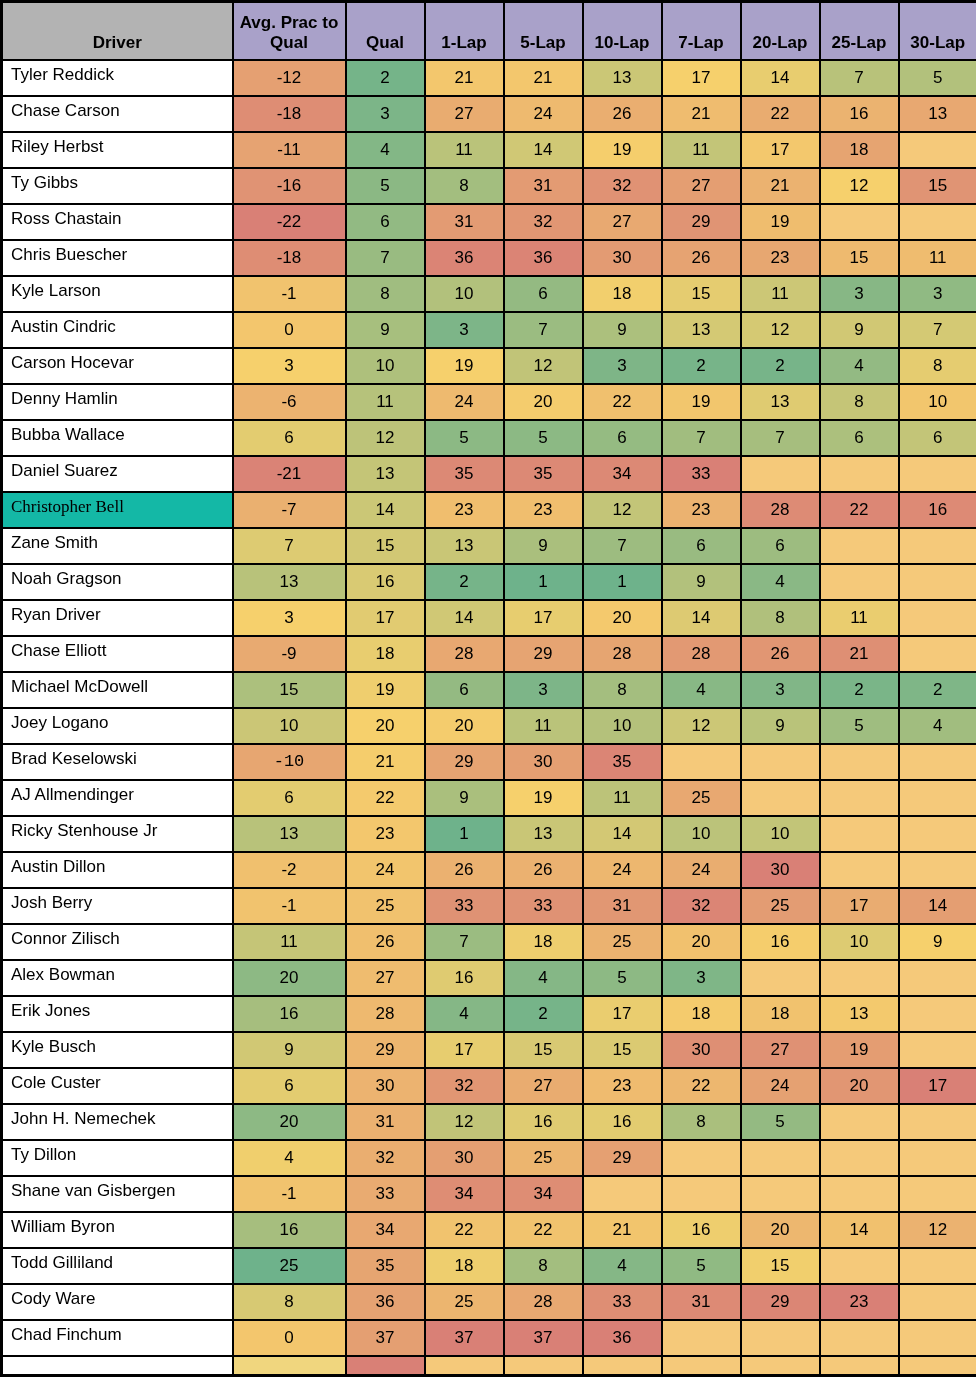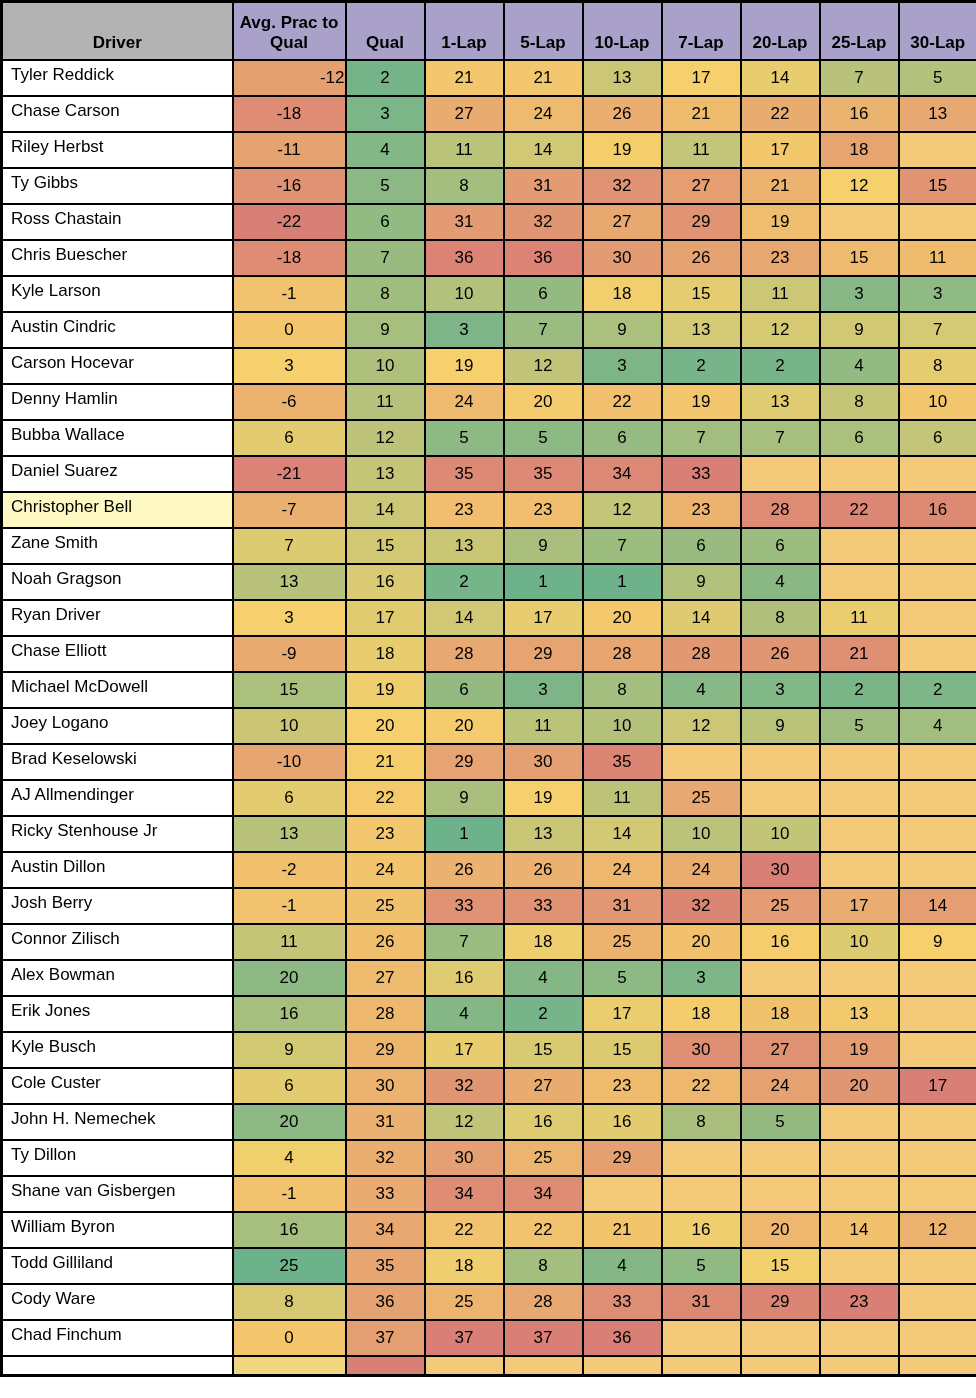--- a/index.html
+++ b/index.html
@@ -75,21 +75,21 @@
         <th style="background: rgb(169, 161, 201);">10-Lap</th>
         <th style="background: rgb(169, 161, 201);">7-Lap</th>
         <th style="background: rgb(169, 161, 201);">20-Lap</th>
         <th style="background: rgb(169, 161, 201);">25-Lap</th>
         <th style="background: rgb(169, 161, 201);">30-Lap</th>
       </tr>
   </thead>
   <tbody>
       <tr class="data-row">
         <td class="driver" style="background: rgb(255, 255, 255);">Tyler Reddick</td>
-        <td class="val" style="background: rgb(229, 160, 114); text-align: right;">-12</td>
+        <td class="val" style="background: rgb(229, 160, 114);">-12</td>
         <td class="val" style="background: rgb(117, 180, 137);">2</td>
         <td class="val" style="background: rgb(243, 199, 109);">21</td>
         <td class="val" style="background: rgb(243, 199, 109);">21</td>
         <td class="val" style="background: rgb(203, 199, 118);">13</td>
         <td class="val" style="background: rgb(246, 208, 108);">17</td>
         <td class="val" style="background: rgb(232, 205, 111);">14</td>
         <td class="val" style="background: rgb(184, 194, 122);">7</td>
         <td class="val" style="background: rgb(178, 193, 124);">5</td>
       </tr>
       <tr class="data-row">
@@ -218,21 +218,21 @@
         <td class="val" style="background: rgb(196, 197, 119);">13</td>
         <td class="val" style="background: rgb(220, 137, 117);">35</td>
         <td class="val" style="background: rgb(220, 137, 117);">35</td>
         <td class="val" style="background: rgb(220, 137, 117);">34</td>
         <td class="val" style="background: rgb(217, 128, 118);">33</td>
         <td class="val" style="background: rgb(245, 201, 122);"></td>
         <td class="val" style="background: rgb(245, 201, 122);"></td>
         <td class="val" style="background: rgb(245, 201, 122);"></td>
       </tr>
       <tr class="data-row">
-        <td class="driver" style="background: #fef9c3;">Christopher Bell</td>
+        <td class="driver" style="background: #14b8a6; font-family: Liberation Serif, serif;">Christopher Bell</td>
         <td class="val" style="background: rgb(234, 176, 112);">-7</td>
         <td class="val" style="background: rgb(203, 199, 118);">14</td>
         <td class="val" style="background: rgb(240, 190, 110);">23</td>
         <td class="val" style="background: rgb(240, 190, 110);">23</td>
         <td class="val" style="background: rgb(195, 197, 120);">12</td>
         <td class="val" style="background: rgb(235, 178, 112);">23</td>
         <td class="val" style="background: rgb(221, 139, 117);">28</td>
         <td class="val" style="background: rgb(220, 135, 117);">22</td>
         <td class="val" style="background: rgb(221, 138, 117);">16</td>
       </tr>
@@ -303,21 +303,21 @@
         <td class="val" style="background: rgb(244, 204, 109);">20</td>
         <td class="val" style="background: rgb(186, 195, 122);">11</td>
         <td class="val" style="background: rgb(180, 193, 123);">10</td>
         <td class="val" style="background: rgb(204, 199, 118);">12</td>
         <td class="val" style="background: rgb(185, 195, 122);">9</td>
         <td class="val" style="background: rgb(159, 189, 128);">5</td>
         <td class="val" style="background: rgb(161, 189, 127);">4</td>
       </tr>
       <tr class="data-row">
         <td class="driver" style="background: rgb(255, 255, 255);">Brad Keselowski</td>
-        <td class="val" style="background: rgb(231, 166, 113);">-10</td>
+        <td class="val" style="background: rgb(231, 166, 113); font-family: Liberation Mono, monospace;">-10</td>
         <td class="val" style="background: rgb(245, 205, 108);">21</td>
         <td class="val" style="background: rgb(230, 164, 114);">29</td>
         <td class="val" style="background: rgb(228, 159, 114);">30</td>
         <td class="val" style="background: rgb(219, 133, 117);">35</td>
         <td class="val" style="background: rgb(245, 201, 122);"></td>
         <td class="val" style="background: rgb(245, 201, 122);"></td>
         <td class="val" style="background: rgb(245, 201, 122);"></td>
         <td class="val" style="background: rgb(245, 201, 122);"></td>
       </tr>
       <tr class="data-row">

